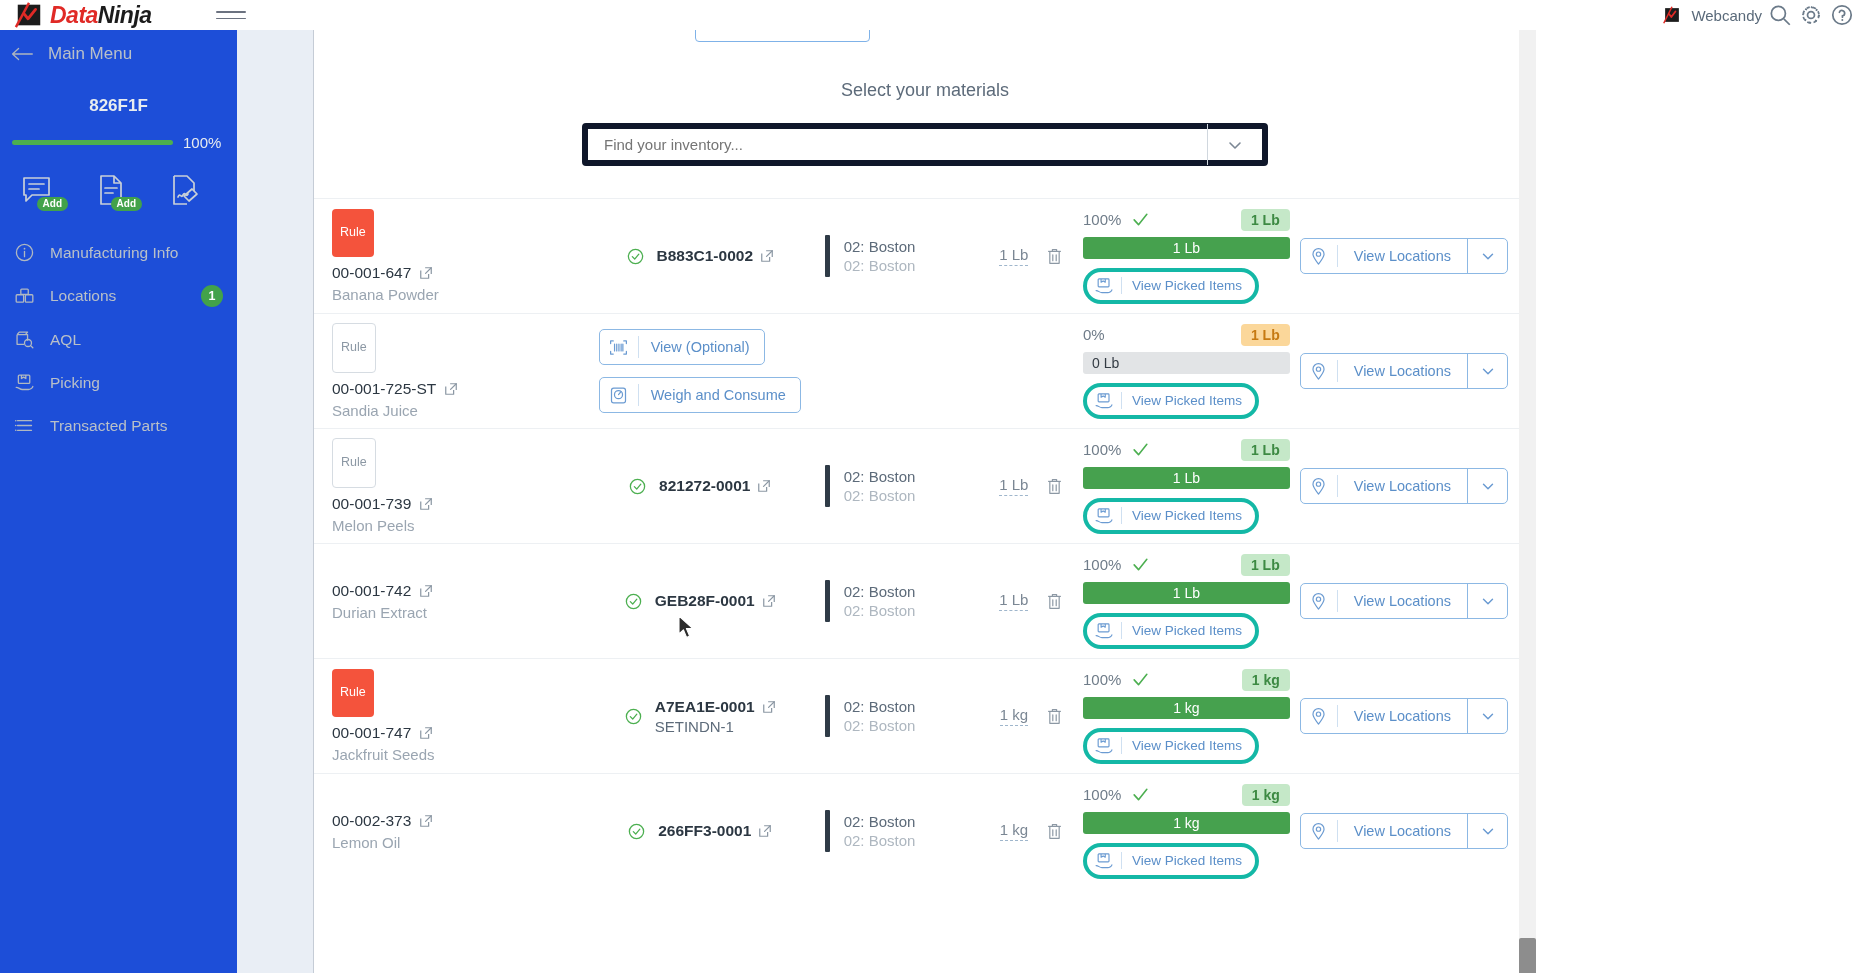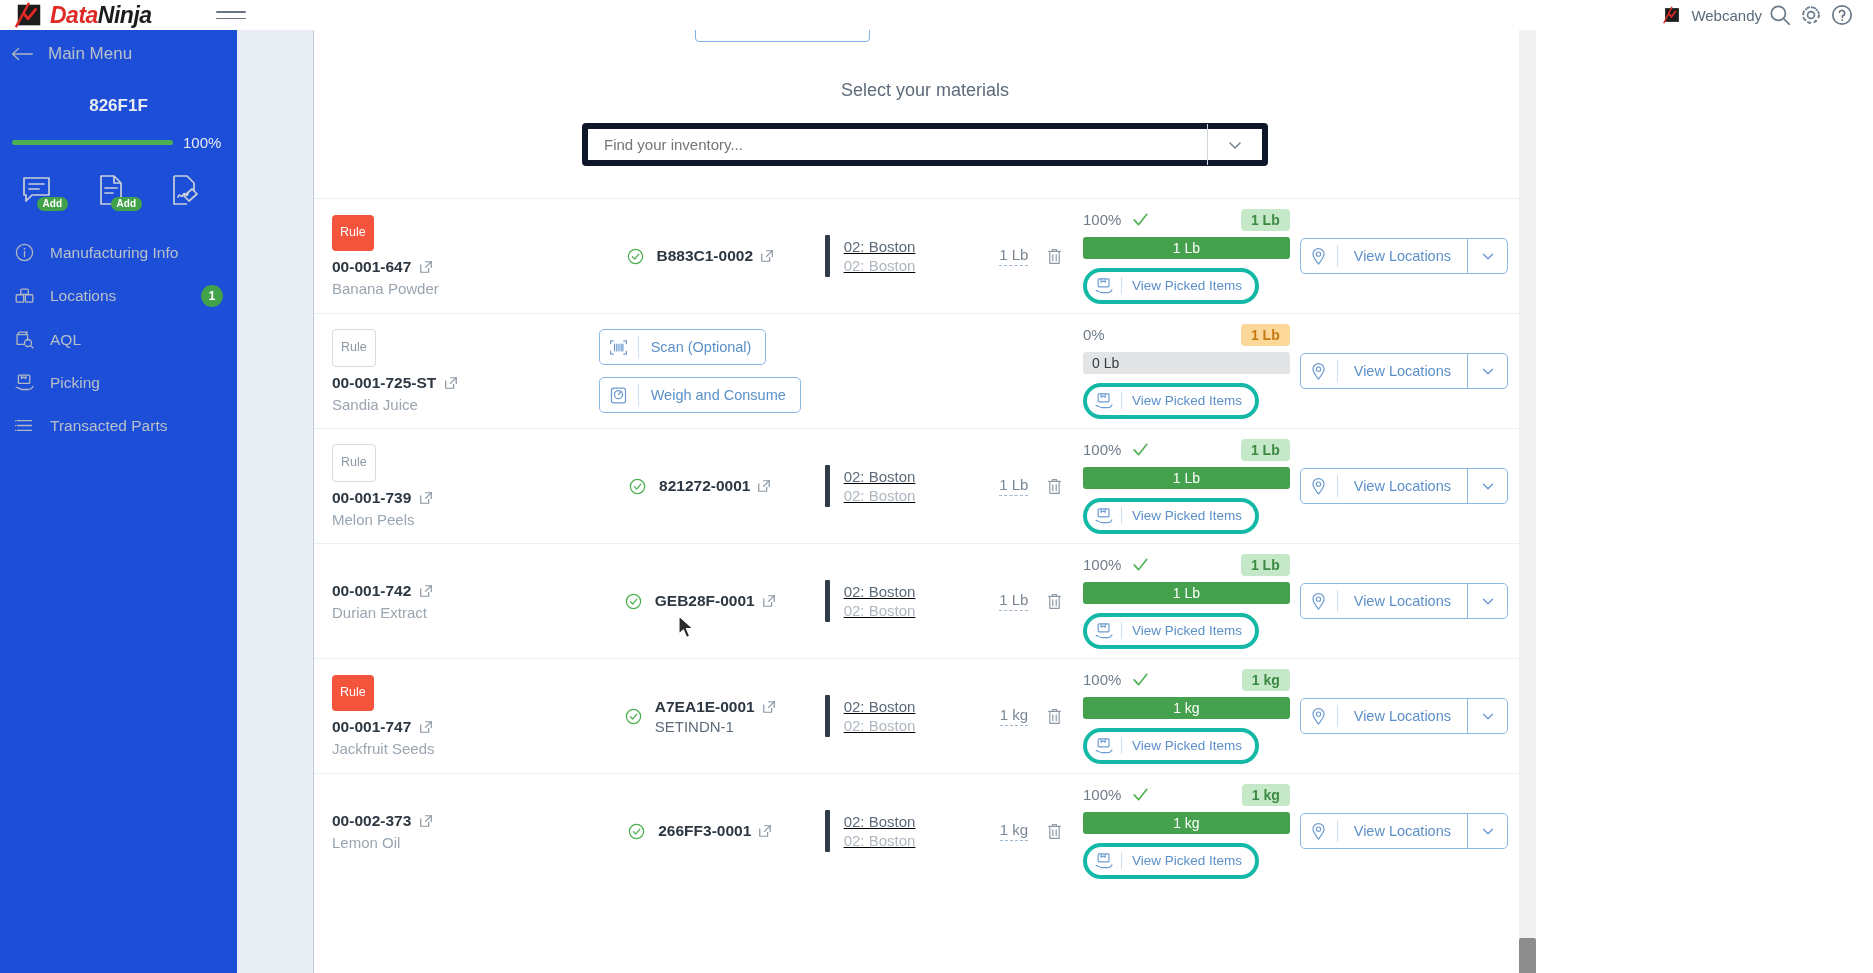--- a/index.html
+++ b/index.html
@@ -98,45 +98,45 @@
   .row {
     position: relative; display: flex; align-items: center;
     border-top: 1px solid #edf0f3; min-height: 115px; padding: 6px 0;
   }
   .row:first-child { border-top: 1px solid #edf0f3; }
 
   
   .c-part { width: 300px; padding-left: 18px; }
   .rule-badge {
     display: inline-block; font-size: 12.5px; color: #fff; background: #f4533c;
-    border-radius: 4px; padding: 11px 8px; margin-bottom: 7px; line-height: 1.1;
+    border-radius: 4px; padding: 17px 8px; margin-bottom: 7px; line-height: 1.1;
   }
   .rule-badge.muted { background: #fff; color: #8c98a4; border: 1px solid #d6dce2; }
-  .part-no { font-size: 15.5px; font-weight: bold; color: #2c3742; display: flex; align-items: center; gap: 8px; }
+  .part-no { font-size: 15.5px; font-weight: normal; color: #2c3742; display: flex; align-items: center; gap: 8px; }
   .part-desc { font-size: 15px; color: #9aa5b1; margin-top: 4px; }
   .ext-ico { width: 14px; height: 14px; color: #8c98a4; cursor: pointer; }
 
   
   .c-lot { width: 290px; display: flex; align-items: center; justify-content: center; gap: 12px; }
   .chk-ico { width: 19px; height: 19px; color: #4caf50; flex: none; }
   .lot-stack { display: flex; flex-direction: column; gap: 2px; }
   .lot-line1 { font-size: 15.5px; font-weight: bold; color: #2c3742; display: flex; align-items: center; gap: 7px; }
   .lot-line2 { font-size: 15px; color: #5d6b7a; }
   .act-stack { display: flex; flex-direction: column; gap: 12px; align-items: flex-start; }
   .act-btn {
     display: flex; align-items: center; gap: 0;
     border: 1px solid #8cb8e4; border-radius: 5px; background: #fff;
     color: #5b8fc9; font-size: 14.5px; cursor: pointer; overflow: hidden;
   }
   .act-btn .ab-ico { width: 38px; height: 34px; display: flex; align-items: center; justify-content: center; color: #6b9bd2; }
   .act-btn .ab-sep { width: 1px; height: 22px; background: #cfe0f1; }
   .act-btn .ab-txt { padding: 0 14px 0 12px; line-height: 34px; white-space: nowrap; }
 
   
-  .c-loc { width: 180px; display: flex; align-items: center; gap: 14px; text-decoration: underline; }
+  .c-loc { width: 180px; display: flex; align-items: center; gap: 14px; }
   .loc-bar { width: 5px; height: 42px; background: #2f3b47; border-radius: 1px; flex: none; }
   .loc-stack { display: flex; flex-direction: column; gap: 2px; }
   .loc-a { font-size: 15px; color: #5d6b7a; }
   .loc-b { font-size: 15px; color: #aeb7c0; }
 
   
   .c-qty { width: 120px; display: flex; align-items: center; gap: 18px; justify-content: center; }
   .qty-val {
     font-size: 15px; color: #7b8794; border-bottom: 1px dashed #9fb6cc;
     padding-bottom: 2px; cursor: pointer;
@@ -440,21 +440,21 @@
           <div class="c-lot">
             <div class="act-stack">
               <div class="act-btn">
                 <span class="ab-ico">
                   <svg width="21" height="21" viewBox="0 0 24 24" fill="none" stroke="currentColor" stroke-width="1.4">
                     <path d="M3 7.5 V4.5 h3 M21 7.5 V4.5 h-3 M3 16.5 V19.5 h3 M21 16.5 V19.5 h-3" stroke-linecap="round" stroke-linejoin="round"></path>
                     <path d="M7.5 8 v8 M10 8 v8 M12.5 8 v8 M15 8 v8 M17 8 v8" stroke-linecap="round"></path>
                   </svg>
                 </span>
                 <span class="ab-sep"></span>
-                <span class="ab-txt">Scan (Optional)</span>
+                <span class="ab-txt">View (Optional)</span>
               </div>
               <div class="act-btn">
                 <span class="ab-ico">
                   <svg width="21" height="21" viewBox="0 0 24 24" fill="none" stroke="currentColor" stroke-width="1.4">
                     <rect x="4" y="3.5" width="16" height="17" rx="2.5"></rect>
                     <circle cx="12" cy="11" r="4.6"></circle>
                     <path d="M12 11 L14.6 7.8" stroke-linecap="round"></path>
                   </svg>
                 </span>
                 <span class="ab-sep"></span>

